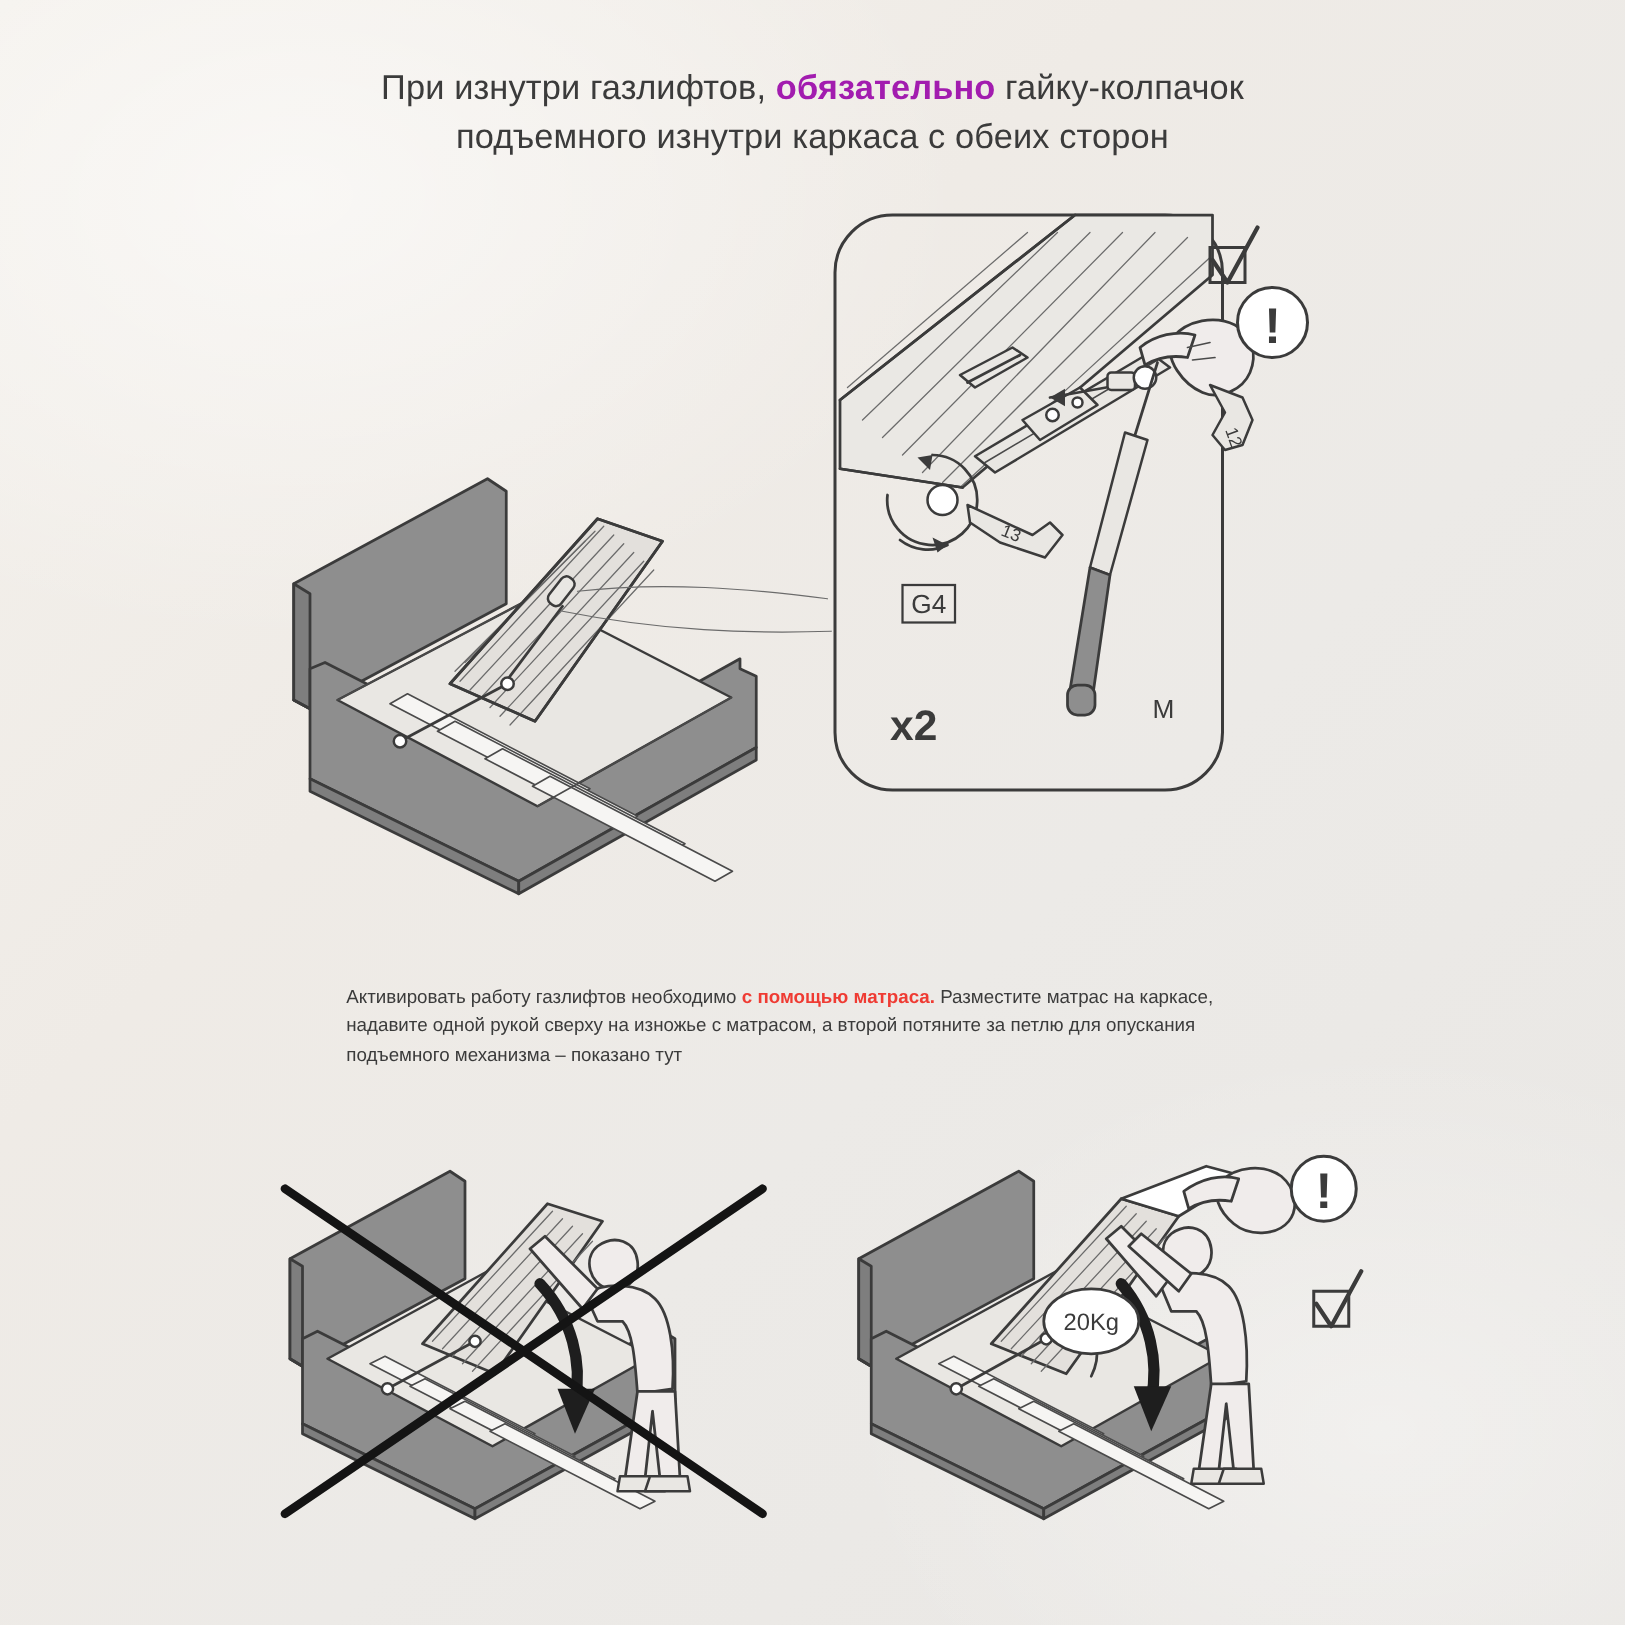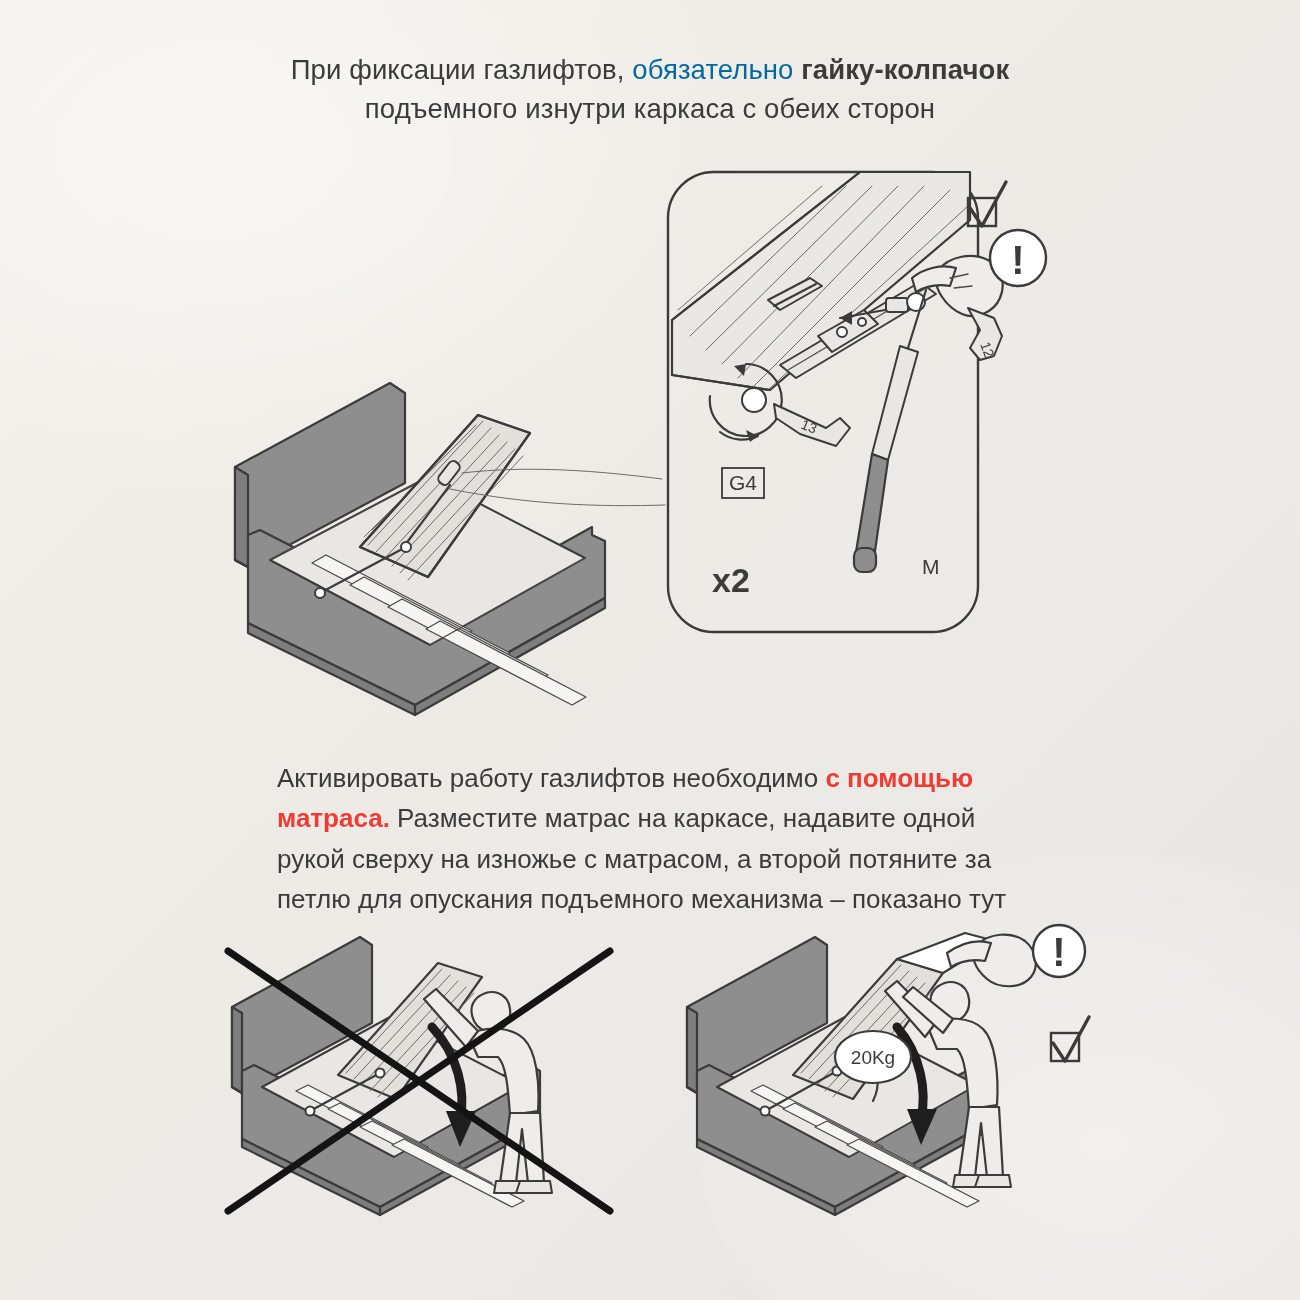--- a/index.html
+++ b/index.html
@@ -47,29 +47,29 @@
     text-align: center;
     padding: 0 120px;
   }
   .title-line {
     font-size: 27.5px;
     font-weight: 400;
     letter-spacing: .1px;
     line-height: 1.42;
     color: #3b3b3b;
   }
-  .title-line .bold { font-weight: 700; }
-  .title-line .red { color: #0369a1; font-weight: 400; }
+  .title-line .bold { font-weight: 400; }
+  .title-line .red { color: #a21caf; font-weight: 700; }
 
   .para-block {
     position: absolute;
     left: 277px;
-    top: 758px;
+    top: 786px;
     width: 730px;
-    font-size: 26px;
+    font-size: 15px;
     line-height: 1.55;
     color: #3b3b3b;
   }
   .para-block .red-bold { color: #ef3b33; font-weight: 700; }
 
   
   .art { position: absolute; }
 
   svg { display:block; overflow: visible; }
 
@@ -112,21 +112,21 @@
 </style>
 </head>
 <body>
 
 <div class="bg-wash"></div>
 
 <div class="page">
 
   <div class="title-block">
     <div class="title-line">
-      <span>При фиксации газлифтов, </span><span class="red">обязательно</span><span class="bold"> гайку-колпачок</span>
+      <span>При изнутри газлифтов, </span><span class="red">обязательно</span><span class="bold"> гайку-колпачок</span>
     </div>
     <div class="title-line bold">подъемного изнутри каркаса с обеих сторон</div>
   </div>
 
   <div class="art" style="left:200px; top:355px; width:470px; height:370px;">
     <svg width="470" height="370" viewBox="0 0 470 370">
 
       <polygon class="fill-body" points="35,112 190,28 205,38 205,128 48,212 35,205"></polygon>
       <polygon class="fill-dark" points="35,112 48,120 48,212 35,205"></polygon>
 

